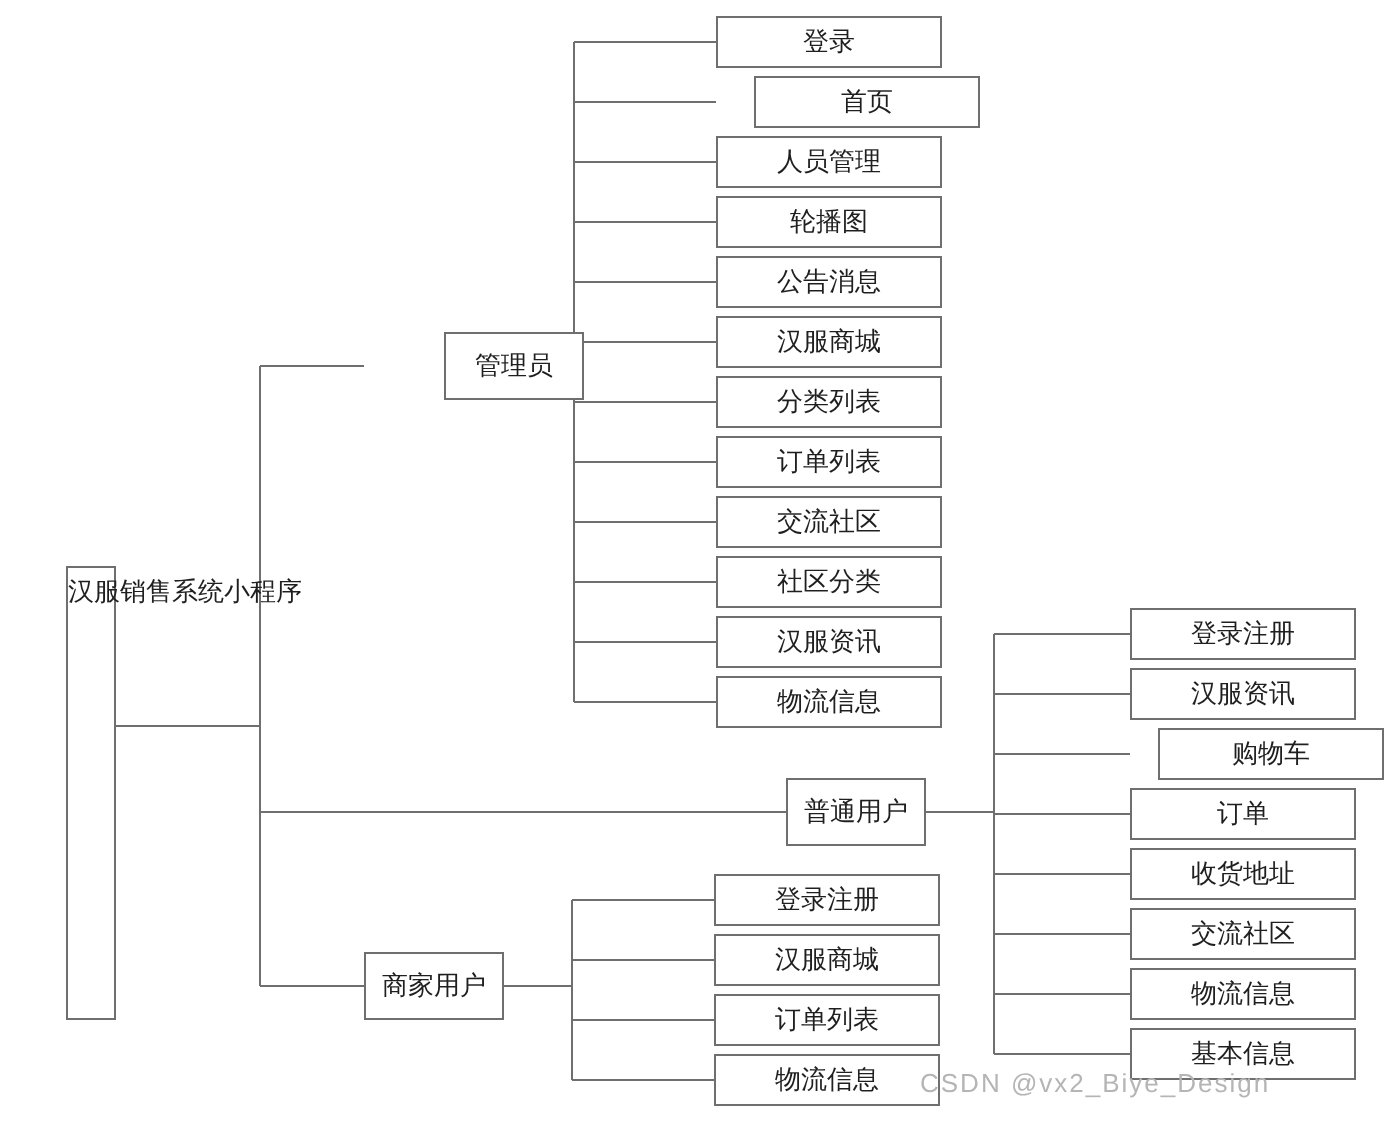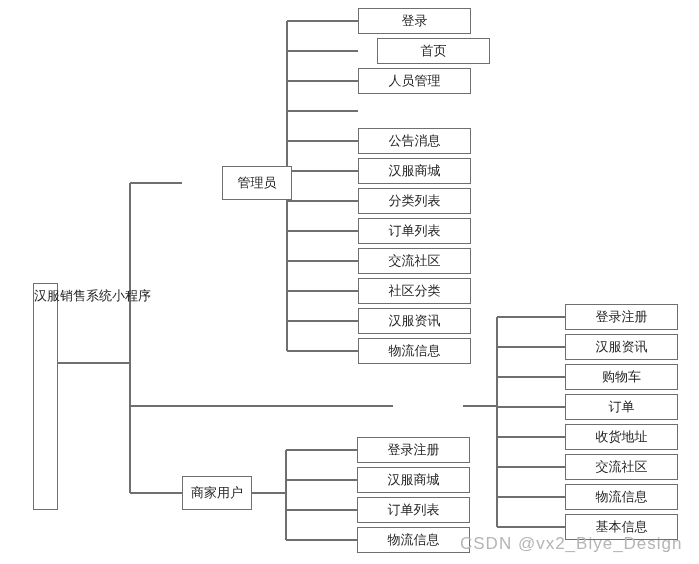--- a/index.html
+++ b/index.html
@@ -40,21 +40,21 @@
     left: 33px; top: 283px; width: 25px; height: 227px;
     display: block;
     text-align: center;
     word-break: break-all;
     line-height: 24.8px;
     font-size: 13px;
   }
   .watermark {
     position: absolute;
     left: 460px; top: 534px;
-    font-size: 17px;
+    font-size: 13px;
     letter-spacing: 1px;
     color: #b5b5b5;
     z-index: 5;
     white-space: nowrap;
   }
 </style>
 </head>
 <body>
 
 <div id="canvas">
@@ -76,37 +76,39 @@
       M497 317 H565 M497 347 H565 M497 377 H565 M497 407 H565
       M497 437 H565 M497 467 H565 M497 497 H565 M497 527 H565
       M252 493 H286
       M286 450 V540
       M286 450 H357 M286 480 H357 M286 510 H357 M286 540 H357"></path>
   </svg>
 
   <div class="node root-box">汉服销售系统小程序</div>
 
   <div class="node branch" style="left:182px; top:166px;margin-left:40px;">管理员</div>
+  <div class="node branch" style="left:393px; top:389px;">普通用户</div>
   <div class="node branch" style="left:182px; top:476px;">商家用户</div>
 
   <div class="node child" style="top:8px;text-align:center;">登录</div>
   <div class="node child" style="top:38px;margin-left:19px;">首页</div>
   <div class="node child" style="top:68px;">人员管理</div>
+  <div class="node child" style="top:98px;">轮播图</div>
   <div class="node child" style="top:128px;">公告消息</div>
   <div class="node child" style="top:158px;">汉服商城</div>
   <div class="node child" style="top:188px;">分类列表</div>
   <div class="node child" style="top:218px;">订单列表</div>
   <div class="node child" style="top:248px;">交流社区</div>
   <div class="node child" style="top:278px;">社区分类</div>
   <div class="node child" style="top:308px;">汉服资讯</div>
   <div class="node child" style="top:338px;">物流信息</div>
 
   <div class="node childN" style="top:304px;">登录注册</div>
   <div class="node childN" style="top:334px;">汉服资讯</div>
-  <div class="node childN" style="top:364px;">购物车</div>
+  <div class="node childN" style="top:364px;margin-left:14px;">购物车</div>
   <div class="node childN" style="top:394px;">订单</div>
   <div class="node childN" style="top:424px;">收货地址</div>
   <div class="node childN" style="top:454px;">交流社区</div>
   <div class="node childN" style="top:484px;">物流信息</div>
   <div class="node childN" style="top:514px;">基本信息</div>
 
   <div class="node childM" style="top:437px;">登录注册</div>
   <div class="node childM" style="top:467px;">汉服商城</div>
   <div class="node childM" style="top:497px;">订单列表</div>
   <div class="node childM" style="top:527px;">物流信息</div>

